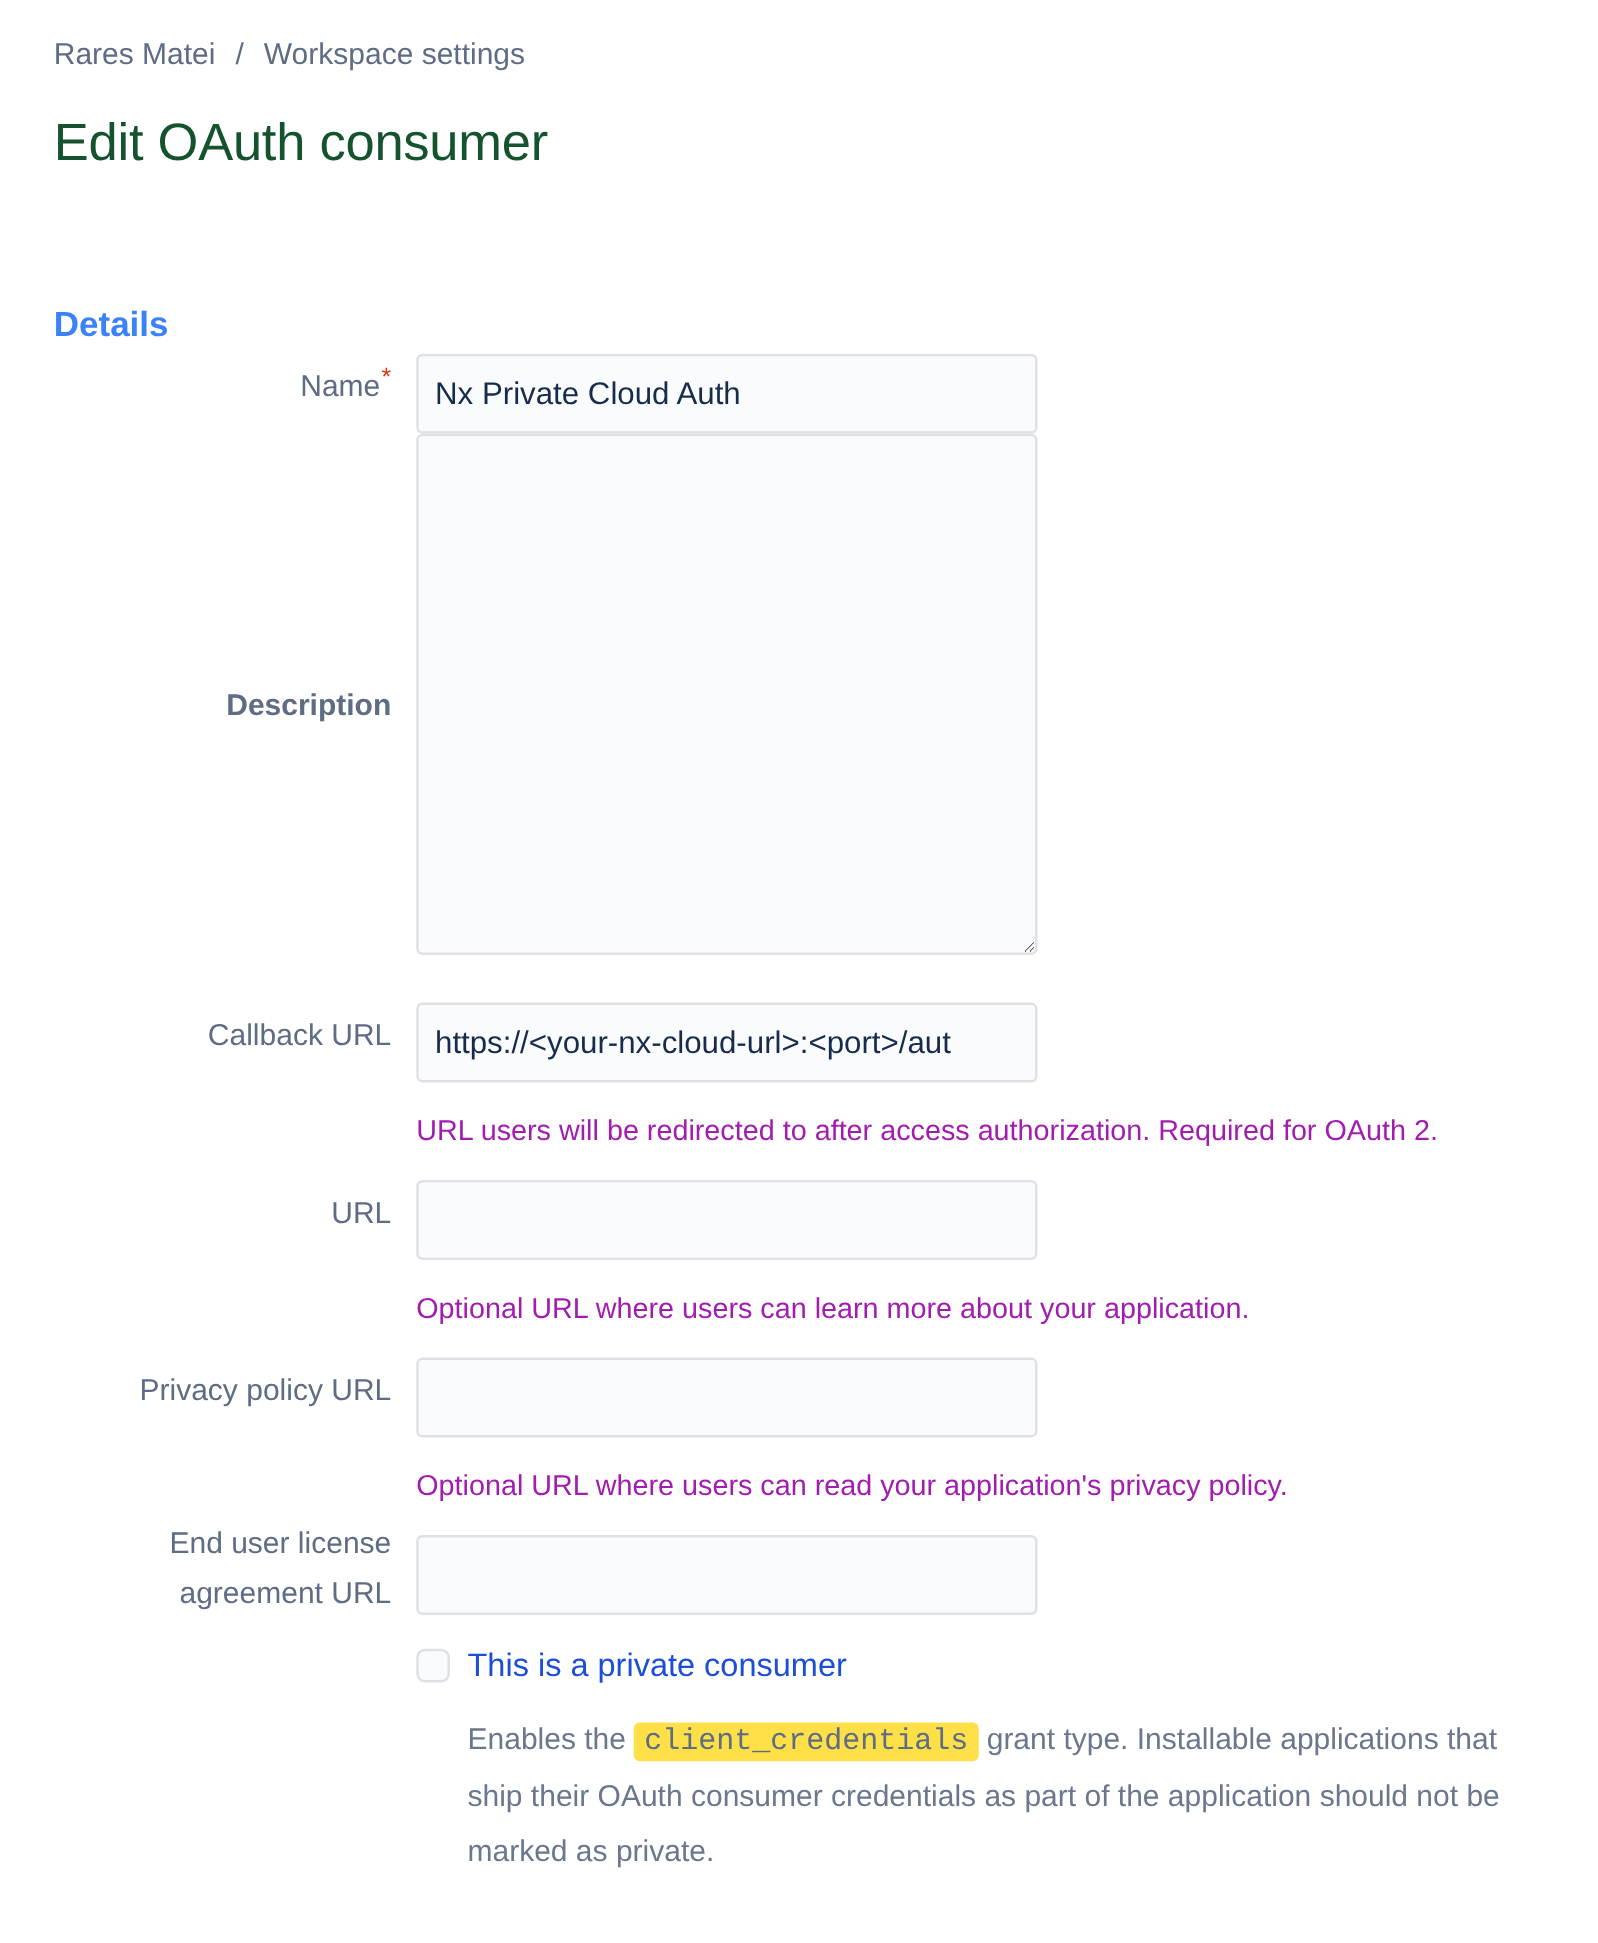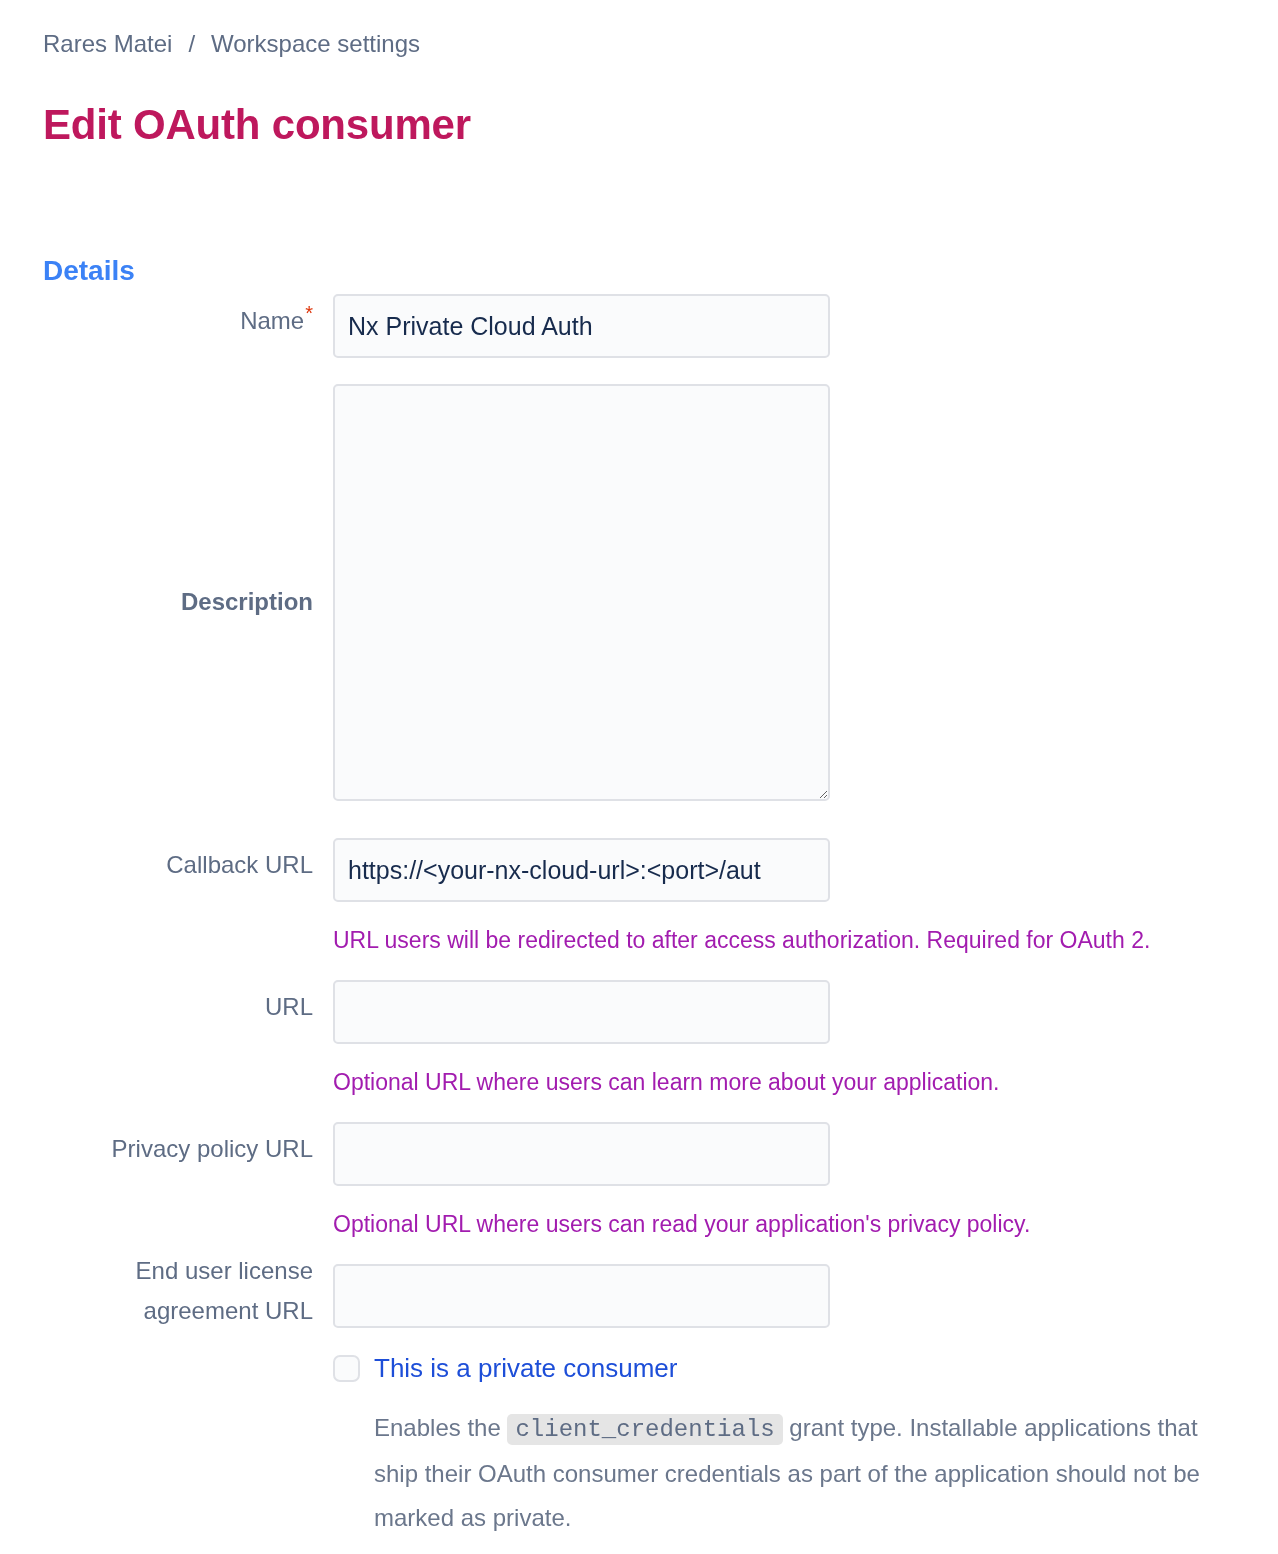--- a/index.html
+++ b/index.html
@@ -21,25 +21,25 @@
   }
   .breadcrumb a {
     color: #5E6C84;
     text-decoration: none;
     cursor: pointer;
   }
   .breadcrumb .sep { margin: 0 16px; color: #5E6C84; }
 
   
   h1.page-title {
-    margin-top: 44px;
+    margin-top: 33px;
     font-size: 42px;
-    font-weight: 700;
+    font-weight: 400;
     letter-spacing: -0.2px;
-    color: #be185d;
+    color: #14532d;
     line-height: 1.1;
   }
   h2.section-heading {
     margin-top: 107px;
     margin-bottom: 7px;
     font-size: 28px;
     font-weight: 700;
     color: #3b82f6;
   }
 
@@ -99,21 +99,21 @@
     resize: both;
     outline: none;
   }
   .help-text {
     margin-top: 23px;
     font-size: 23px;
     color: #a21caf;
     white-space: nowrap;
     line-height: 30px;
   }
-  .row-name { margin-bottom: 26px; }
+  .row-name { }
   .row-description { margin-bottom: 33px; }
   .row-with-help { margin-bottom: 25px; }
 
   
   .checkbox-row {
     display: flex;
     align-items: center;
     margin-left: 290px;
     margin-top: 0;
   }
@@ -137,21 +137,21 @@
     margin-left: 331px;
     margin-top: 22px;
     width: 832px;
     font-size: 24px;
     color: #6B778C;
     line-height: 44px;
   }
   .code-chip {
     font-family: "Liberation Mono", "DejaVu Sans Mono", monospace;
     font-size: 24px;
-    background: #e5e5e5;
+    background: #fde047;
     color: #5E6C84;
     border-radius: 5px;
     padding: 2px 8px;
   }
 </style>
 </head>
 <body>
 
 <div class="page">
 

